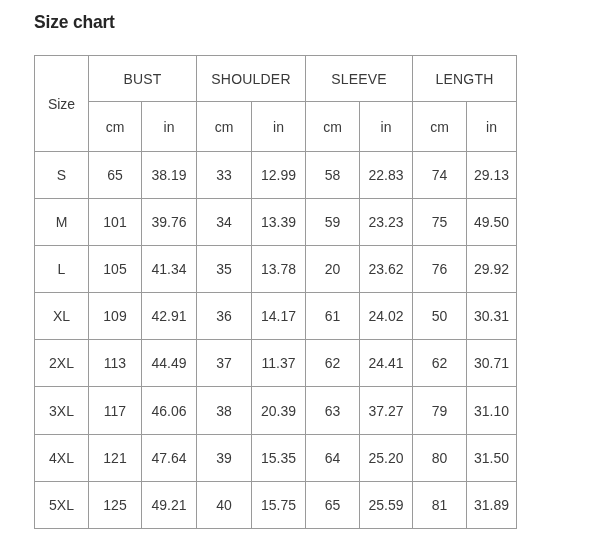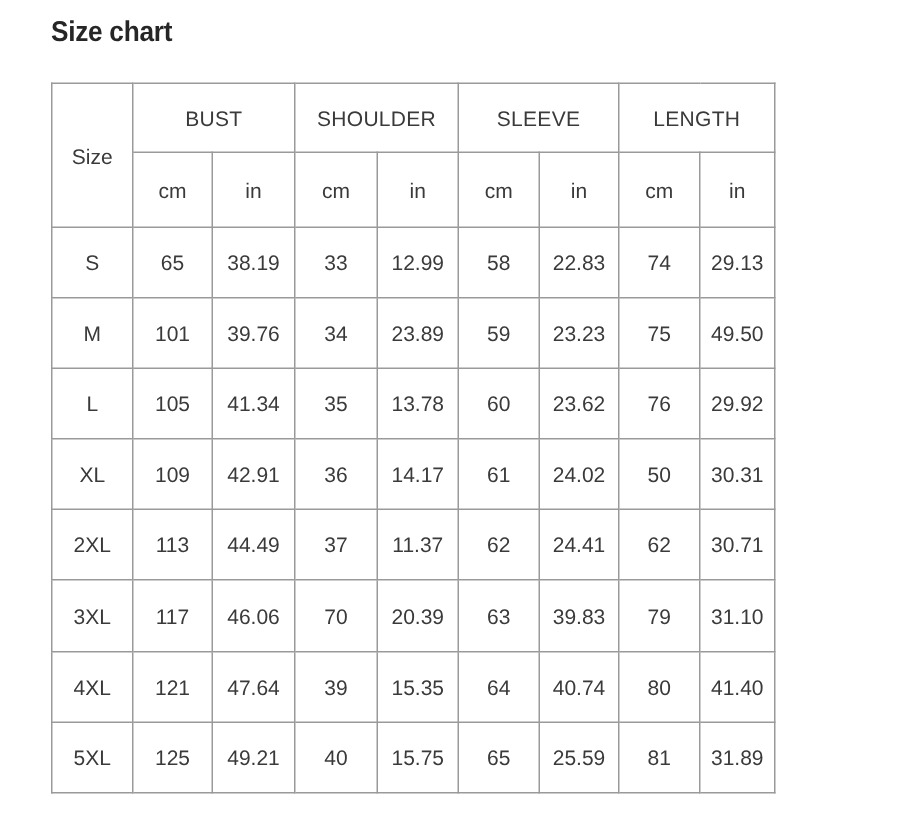--- a/index.html
+++ b/index.html
@@ -138,33 +138,33 @@
           <td>58</td>
           <td>22.83</td>
           <td>74</td>
           <td>29.13</td>
         </tr>
         <tr>
           <td class="size-cell">M</td>
           <td>101</td>
           <td>39.76</td>
           <td>34</td>
-          <td>23.89</td>
+          <td>13.39</td>
           <td>59</td>
           <td>23.23</td>
           <td>75</td>
           <td>49.50</td>
         </tr>
         <tr>
           <td class="size-cell">L</td>
           <td>105</td>
           <td>41.34</td>
           <td>35</td>
           <td>13.78</td>
-          <td>60</td>
+          <td>20</td>
           <td>23.62</td>
           <td>76</td>
           <td>29.92</td>
         </tr>
         <tr>
           <td class="size-cell">XL</td>
           <td>109</td>
           <td>42.91</td>
           <td>36</td>
           <td>14.17</td>
@@ -181,37 +181,37 @@
           <td>11.37</td>
           <td>62</td>
           <td>24.41</td>
           <td>62</td>
           <td>30.71</td>
         </tr>
         <tr>
           <td class="size-cell">3XL</td>
           <td>117</td>
           <td>46.06</td>
-          <td>70</td>
+          <td>38</td>
           <td>20.39</td>
           <td>63</td>
-          <td>39.83</td>
+          <td>37.27</td>
           <td>79</td>
           <td>31.10</td>
         </tr>
         <tr>
           <td class="size-cell">4XL</td>
           <td>121</td>
           <td>47.64</td>
           <td>39</td>
           <td>15.35</td>
           <td>64</td>
-          <td>40.74</td>
+          <td>25.20</td>
           <td>80</td>
-          <td>41.40</td>
+          <td>31.50</td>
         </tr>
         <tr>
           <td class="size-cell">5XL</td>
           <td>125</td>
           <td>49.21</td>
           <td>40</td>
           <td>15.75</td>
           <td>65</td>
           <td>25.59</td>
           <td>81</td>

